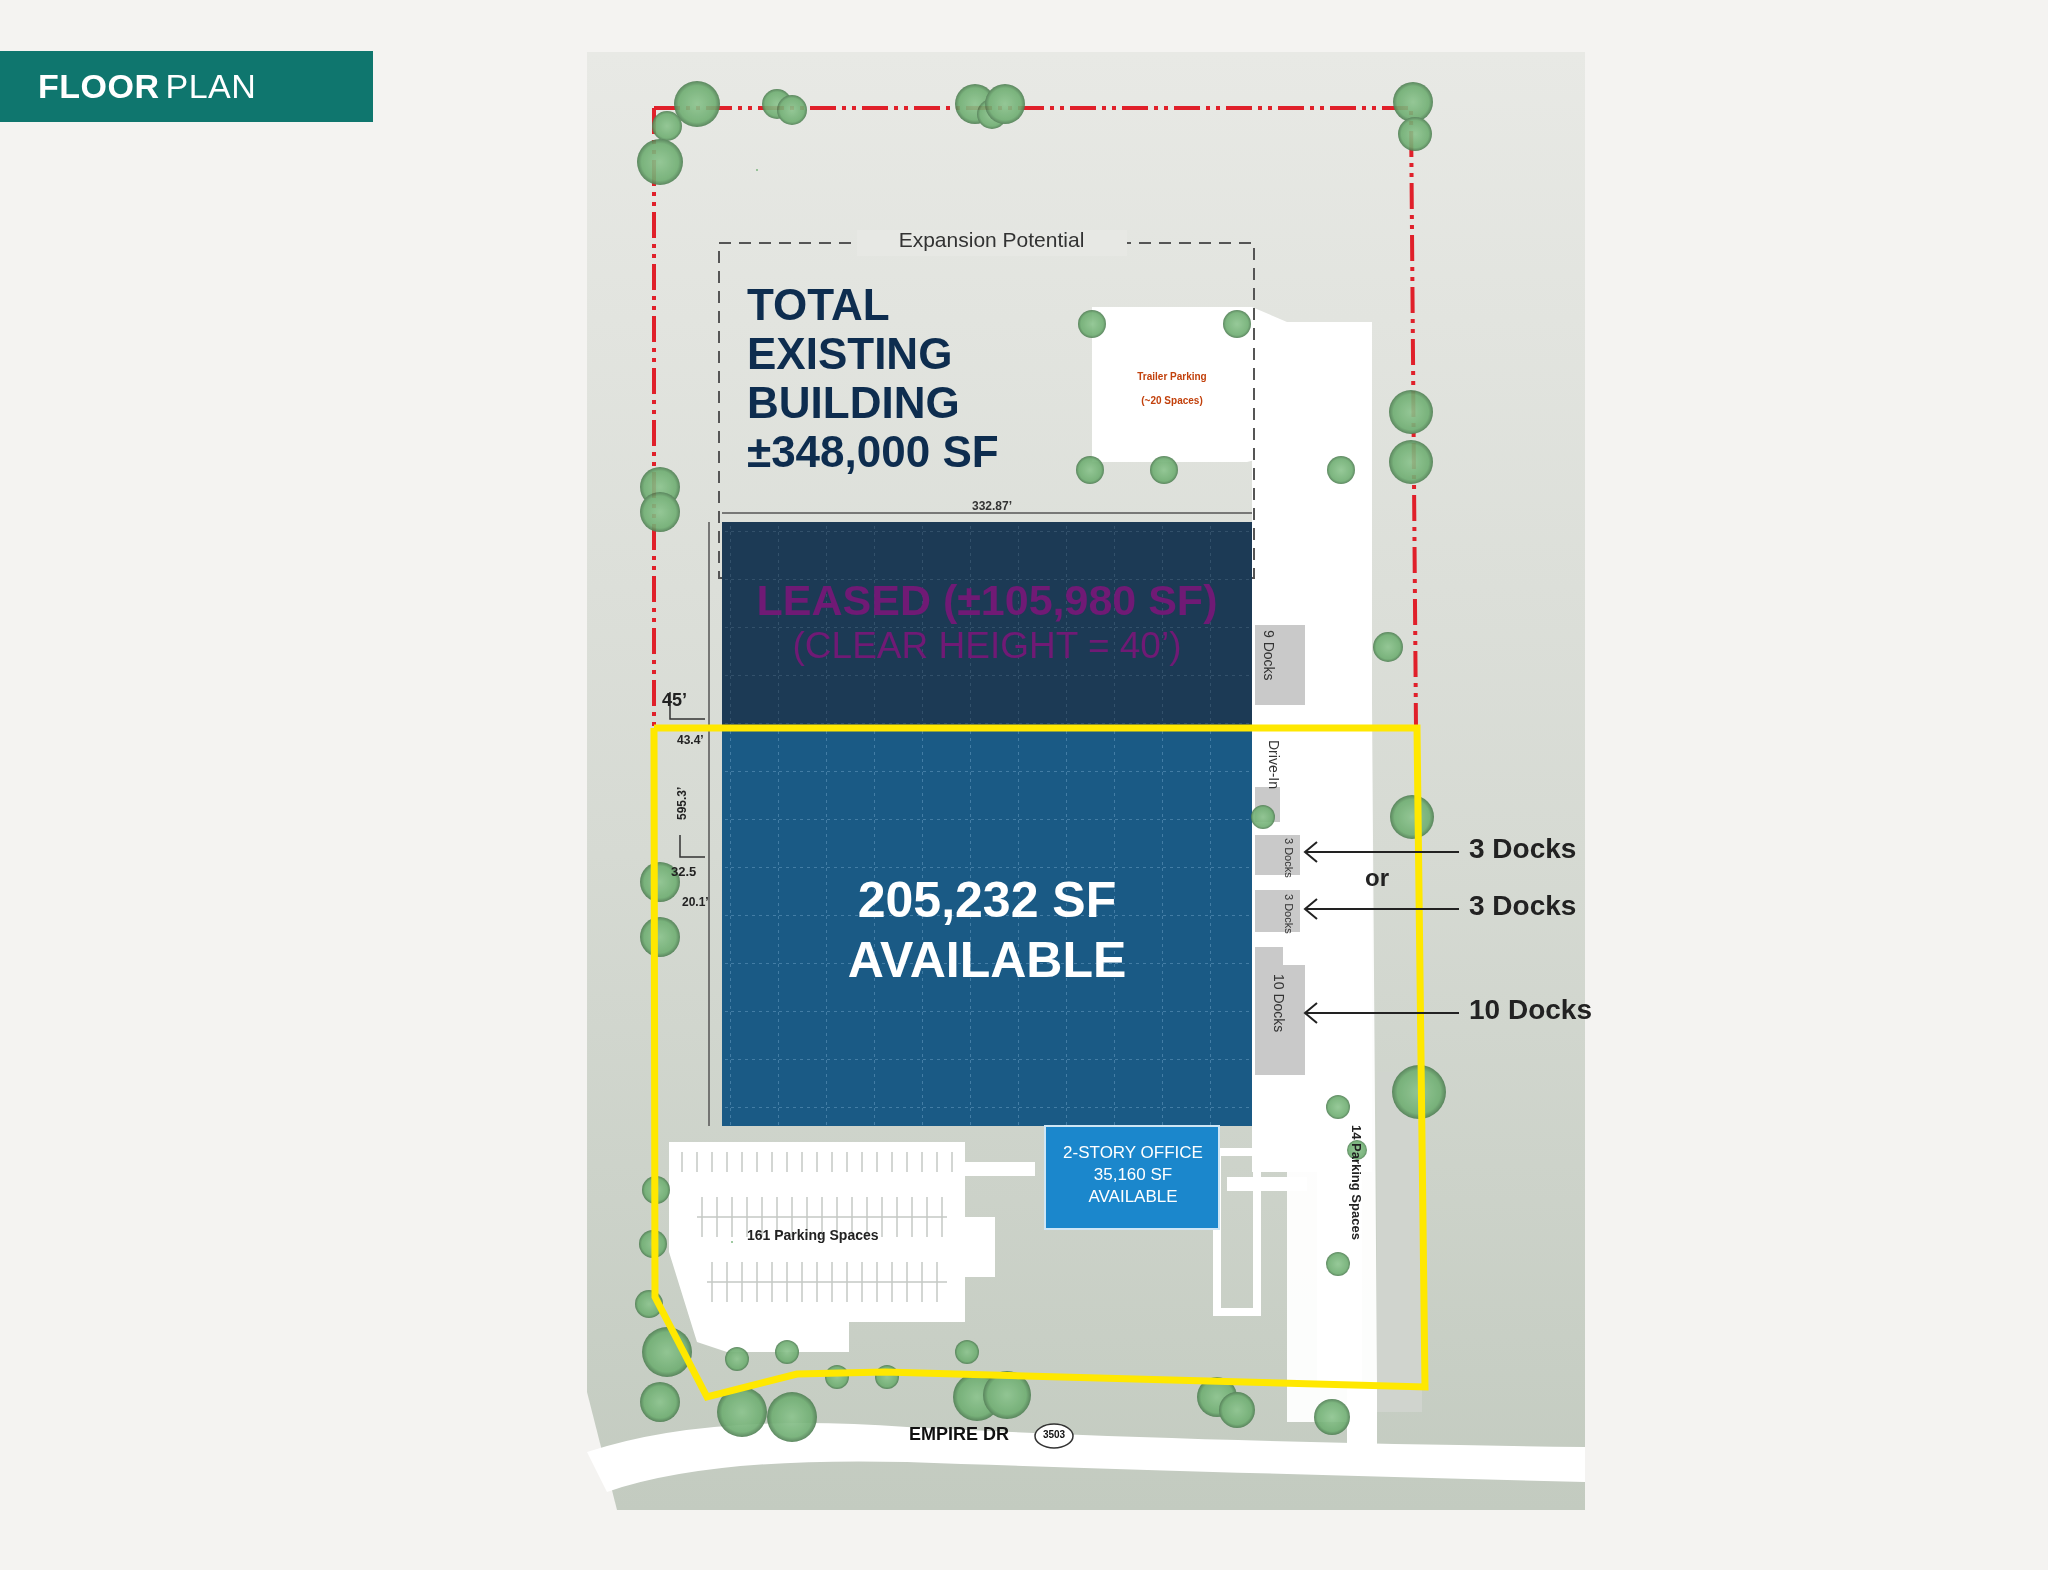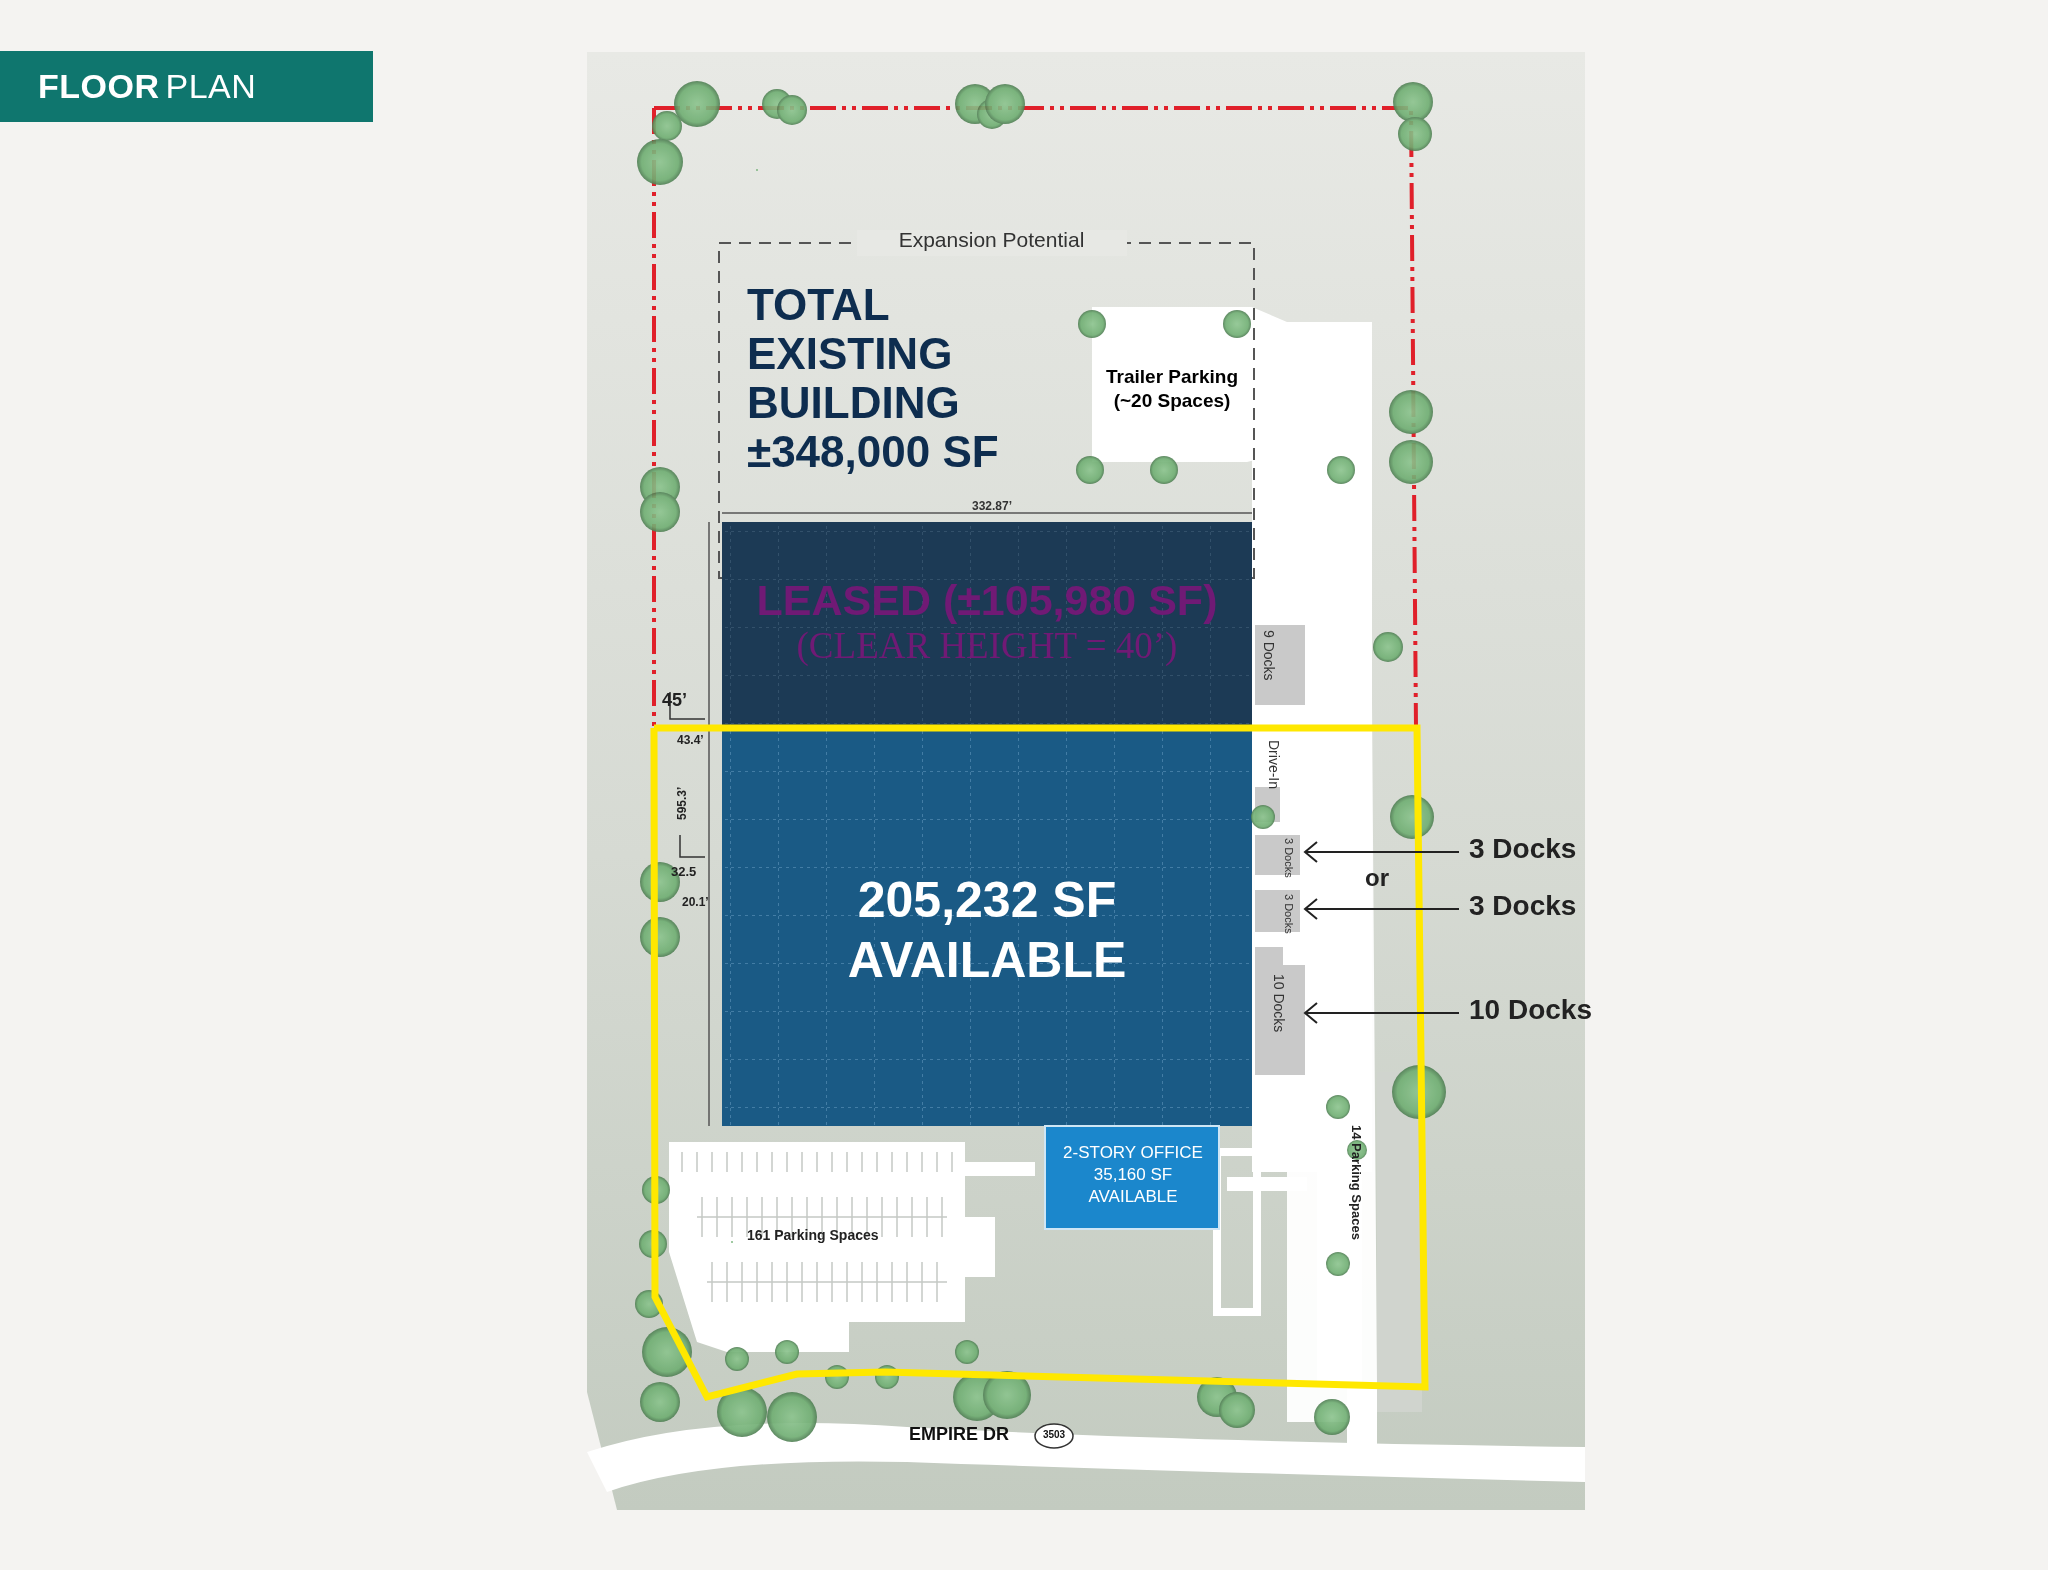--- a/index.html
+++ b/index.html
@@ -21,21 +21,21 @@
   .overlay-text { position: absolute; text-align: center; white-space: nowrap; }
   .abs { position: absolute; }
   .total-label {
     left: 160px; top: 228px; color: #0e2d4f; font-weight: bold; font-size: 44px;
     line-height: 49px; text-align: left;
   }
   .leased-label {
     left: 135px; top: 525px; width: 530px; color: #701a75; font-size: 42px; line-height: 46px;
   }
   .leased-label .l1 { font-weight: bold; font-size: 43px; }
-  .leased-label .l2 { font-weight: normal; font-size: 37px; font-family: Liberation Serif, serif; }
+  .leased-label .l2 { font-weight: normal; font-size: 37px; }
   .avail-label {
     left: 135px; top: 818px; width: 530px; color: #fff; font-weight: bold; font-size: 50px; line-height: 60px;
   }
   .office-label {
     left: 461px; top: 1090px; width: 170px; color: #fff; font-weight: normal; font-size: 17px; line-height: 22px;
   }
   .small-dark { color: #222; font-size: 14px; font-weight: bold; }
   .callout-text { position: absolute; color: #222; font-weight: bold; font-size: 28px; white-space: nowrap; }
   .or-text { position: absolute; color: #222; font-weight: bold; font-size: 24px; }
 </style>
@@ -243,21 +243,21 @@
   
   <div class="overlay-text abs" style="left:272px; top:176px; width:265px; color:#333; font-size:21px;">Expansion Potential</div>
 
   <div class="abs total-label">
     <div>TOTAL</div>
     <div>EXISTING</div>
     <div>BUILDING</div>
     <div>±348,000 SF</div>
   </div>
 
-  <div class="overlay-text abs" style="left:505px; top:313px; width:160px; color:#000000; font-size:19px; font-weight:bold; line-height:24px;">
+  <div class="overlay-text abs" style="left:505px; top:313px; width:160px; color:#c2410c; font-size:10px; font-weight:bold; line-height:24px;">
     <div>Trailer Parking</div>
     <div>(~20 Spaces)</div>
   </div>
 
   <div class="overlay-text abs" style="left:355px; top:447px; width:100px; font-size:12px; font-weight:bold; color:#333;">332.87’</div>
   <div class="abs small-dark" style="left:75px; top:638px; font-size:18px;">45’</div>
   <div class="abs small-dark" style="left:90px; top:681px; font-size:12px;">43.4’</div>
   <div class="abs small-dark" style="left:88px; top:768px; font-size:12px; transform:rotate(-90deg); transform-origin:left top;">595.3’</div>
   <div class="abs small-dark" style="left:84px; top:812px; font-size:13px;">32.5</div>
   <div class="abs small-dark" style="left:95px; top:843px; font-size:12px;">20.1’</div>

